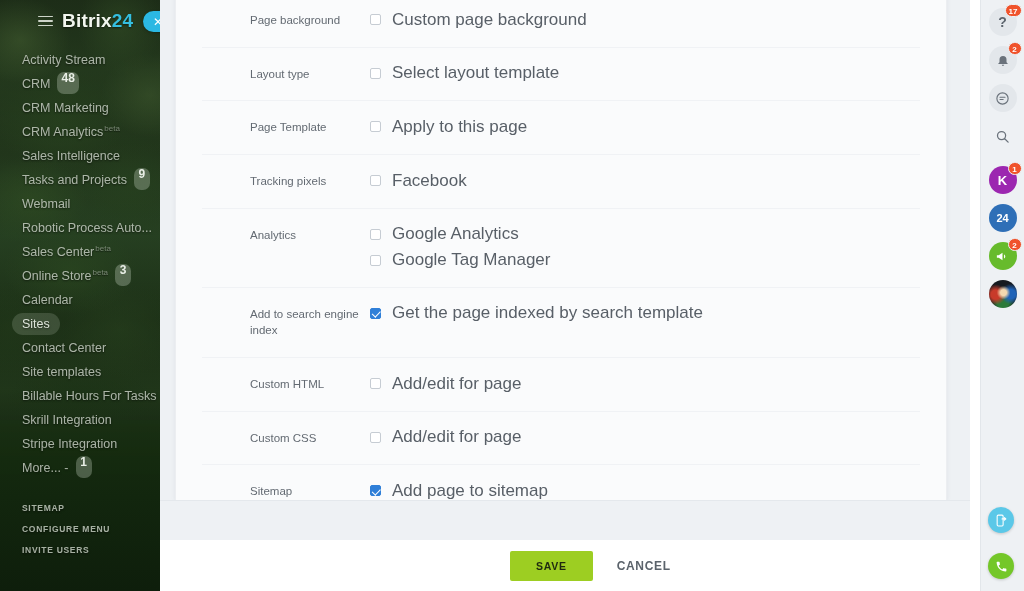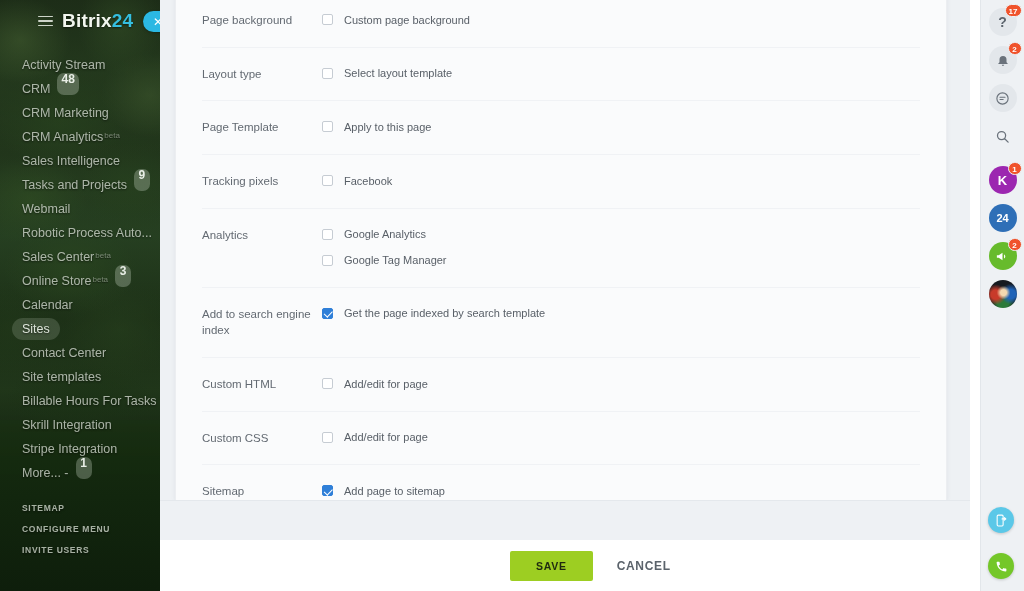--- a/index.html
+++ b/index.html
@@ -62,21 +62,21 @@
   }
   .burger i:nth-child(1) { top: 0; }
   .burger i:nth-child(2) { top: 4.6px; }
   .burger i:nth-child(3) { top: 9.2px; }
   .logo { font-size: 19px; font-weight: bold; letter-spacing: .2px; color: #f2f6ef; text-shadow: 0 1px 2px rgba(0,0,0,.5); }
   .logo .num { color: #35bfe0; }
 
   .sb-list { margin-top: 6px; }
   .sb-item {
     position: relative;
-    display: flex; align-items: flex-end;
+    display: flex; align-items: center;
     height: 24px; padding-left: 22px;
     font-size: 12.5px; color: rgba(222,230,218,.74);
     text-shadow: 0 1px 2px rgba(0,0,0,.55);
     white-space: nowrap;
   }
   .sb-item .lbl { position: relative; }
   .sb-item.active { color: rgba(236,242,232,.92); }
   .sb-item.active .lbl::before {
     content: ""; position: absolute;
     left: -10px; right: -10px; top: -4px; bottom: -4px;
@@ -135,38 +135,39 @@
     display: flex; align-items: flex-start;
     border-bottom: 1px solid #f0f2f5;
     padding: 17px 0 18px 0;
     min-height: 53px;
   }
   .row:last-child { border-bottom: none; }
   .row .rlabel {
     width: 120px; flex: none;
     font-size: 11.5px; color: #636a72; line-height: 1.45;
     padding-top: 1px;
+    margin-left: 48px;
   }
   .row .rfields { flex: 1; }
   .cbline { display: flex; align-items: center; height: 17px; margin-bottom: 9px; }
   .cbline:last-child { margin-bottom: 0; }
   .cbox {
     width: 11px; height: 11px; flex: none;
     border: 1px solid #c6ccd3; border-radius: 2px;
     background: #fff; margin-right: 11px;
     position: relative;
   }
   .cbox.checked { background: #2f7fd8; border-color: #2f7fd8; }
   .cbox.checked::after {
     content: ""; position: absolute;
     left: 3px; top: .5px; width: 3.5px; height: 6.5px;
     border: solid #fff; border-width: 0 1.6px 1.6px 0;
     transform: rotate(43deg);
   }
-  .cbtext { font-size: 11px; color: #585f67; }
+  .cbtext { font-size: 17px; color: #585f67; }
 
   .grayband {
     position: absolute; left: 0; right: 0; bottom: 0; height: 40px;
     background: #eef1f4;
     border-top: 1px solid #e4e8ec;
   }
   .footbar {
     position: absolute; left: 0; top: 540px; right: 0; bottom: 0;
     background: #ffffff;
     display: flex; align-items: center;

